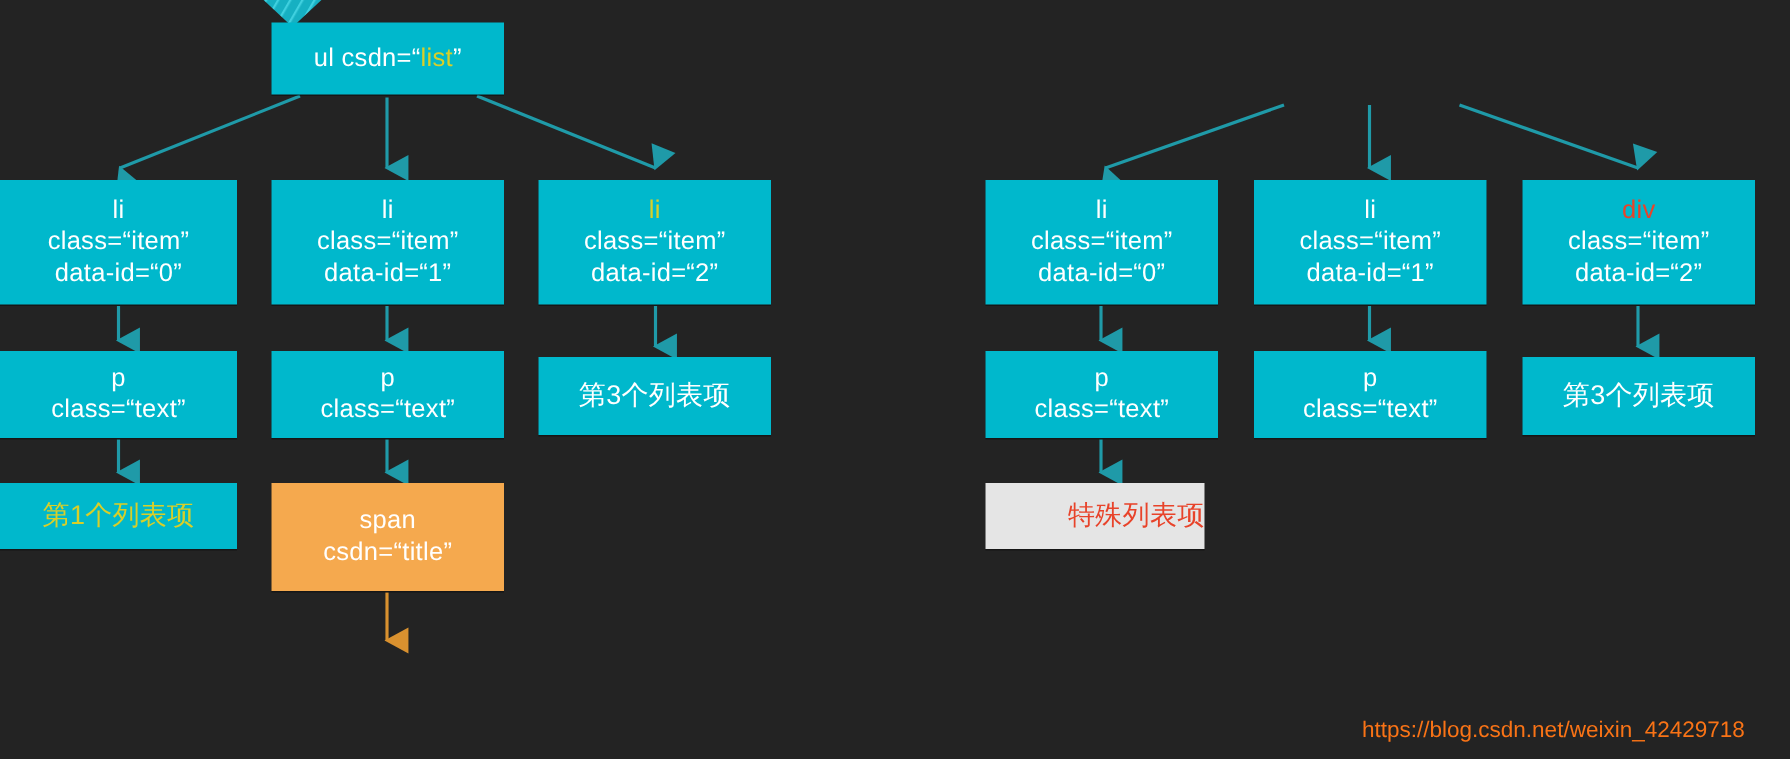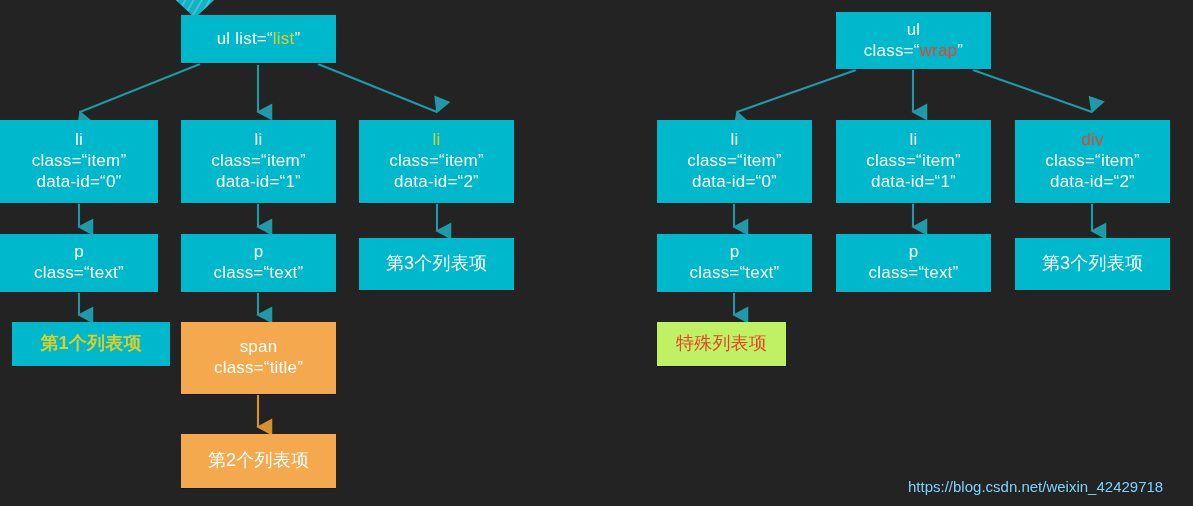--- a/index.html
+++ b/index.html
@@ -47,21 +47,21 @@
   .node .ln {
     display: block;
     white-space: nowrap;
   }
   .tok-yellow { color: #d8cf28; }
   .tok-red    { color: #e8432a; }
   .tok-white  { color: #ffffff; }
   .cn-text    { font-size: 18px; }
   .watermark {
     position: absolute;
-    color: #7dd3fc;
+    color: #f97316;
     font-size: 15px;
     white-space: nowrap;
     z-index: 6;
   }
   .clip-shape {
     position: absolute;
     z-index: 4;
   }
 </style>
 </head>
@@ -113,21 +113,21 @@
       <path d="M734,293 L734,315"></path>
     </g>
 
     <g stroke="#d9912f" stroke-width="2.1" fill="none" marker-end="url(#ah-o)">
 
       <path d="M258,395 L258,427"></path>
     </g>
   </svg>
 
   <div class="node" style="left: 181px; top: 15px; width: 155px; height: 48px; background: rgb(0, 184, 204);">
-      <span class="ln"><span class="tok-white">ul list=“</span><span class="tok-yellow" style="color: rgb(216, 207, 40); text-align: center;">list</span><span class="tok-white">”</span></span>
+      <span class="ln"><span class="tok-white">ul csdn=“</span><span class="tok-yellow" style="color: rgb(216, 207, 40); text-align: center;">list</span><span class="tok-white">”</span></span>
     </div>
 
   <div class="node" style="left: 0px; top: 120px; width: 158px; height: 83px; background: rgb(0, 184, 204);">
       <span class="ln"><span class="tok-white">li</span></span>
       <span class="ln"><span class="tok-white">class=“item”</span></span>
       <span class="ln"><span class="tok-white">data-id=“0”</span></span>
     </div>
   <div class="node" style="left: 181px; top: 120px; width: 155px; height: 83px; background: rgb(0, 184, 204);">
       <span class="ln"><span class="tok-white">li</span></span>
       <span class="ln"><span class="tok-white">class=“item”</span></span>
@@ -144,36 +144,29 @@
       <span class="ln"><span class="tok-white">class=“text”</span></span>
     </div>
   <div class="node" style="left: 181px; top: 234px; width: 155px; height: 58px; background: rgb(0, 184, 204);">
       <span class="ln"><span class="tok-white">p</span></span>
       <span class="ln"><span class="tok-white">class=“text”</span></span>
     </div>
   <div class="node" style="left: 359px; top: 238px; width: 155px; height: 52px; background: rgb(0, 184, 204);">
       <span class="ln"><span class="tok-white cn-text">第3个列表项</span></span>
     </div>
 
-  <div class="node" style="left: 12px; top: 322px; width: 158px; height: 44px; background: rgb(0, 184, 204); font-weight: bold;">
+  <div class="node" style="left: 0px; top: 322px; width: 158px; height: 44px; background: rgb(0, 184, 204);">
       <span class="ln"><span class="tok-yellow cn-text" style="color: rgb(216, 207, 40);">第1个列表项</span></span>
     </div>
   <div class="node orange" style="left: 181px; top: 322px; width: 155px; height: 72px; background: rgb(245, 169, 78); text-align: right;">
       <span class="ln"><span class="tok-white">span</span></span>
-      <span class="ln"><span class="tok-white">class=“title”</span></span>
-    </div>
-
-  <div class="node orange" style="left: 181px; top: 434px; width: 155px; height: 54px; background: rgb(245, 169, 78);">
-      <span class="ln"><span class="tok-white cn-text">第2个列表项</span></span>
-    </div>
-
-  <div class="node" style="left: 836px; top: 12px; width: 155px; height: 57px; background: rgb(0, 184, 204);">
-      <span class="ln"><span class="tok-white">ul</span></span>
-      <span class="ln"><span class="tok-white">class=“</span><span class="tok-red" style="color: rgb(232, 67, 42);">wrap</span><span class="tok-white">”</span></span>
-    </div>
+      <span class="ln"><span class="tok-white">csdn=“title”</span></span>
+    </div>
+
+
 
   <div class="node" style="left: 657px; top: 120px; width: 155px; height: 83px; background: rgb(0, 184, 204);">
       <span class="ln"><span class="tok-white">li</span></span>
       <span class="ln"><span class="tok-white">class=“item”</span></span>
       <span class="ln"><span class="tok-white">data-id=“0”</span></span>
     </div>
   <div class="node" style="left: 836px; top: 120px; width: 155px; height: 83px; background: rgb(0, 184, 204);">
       <span class="ln"><span class="tok-white">li</span></span>
       <span class="ln"><span class="tok-white">class=“item”</span></span>
       <span class="ln"><span class="tok-white">data-id=“1”</span></span>
@@ -189,19 +182,19 @@
       <span class="ln"><span class="tok-white">class=“text”</span></span>
     </div>
   <div class="node" style="left: 836px; top: 234px; width: 155px; height: 58px; background: rgb(0, 184, 204);">
       <span class="ln"><span class="tok-white">p</span></span>
       <span class="ln"><span class="tok-white">class=“text”</span></span>
     </div>
   <div class="node" style="left: 1015px; top: 238px; width: 155px; height: 52px; background: rgb(0, 184, 204);">
       <span class="ln"><span class="tok-white cn-text">第3个列表项</span></span>
     </div>
 
-  <div class="node" style="left: 657px; top: 322px; width: 129px; height: 44px; background: #bef264;">
+  <div class="node" style="left: 657px; top: 322px; width: 146px; height: 44px; background: #e5e5e5; align-items: flex-end;">
       <span class="ln"><span class="tok-red cn-text" style="color: rgb(232, 67, 42);">特殊列表项</span></span>
     </div>
 
   <div class="watermark" style="left: 908px; top: 478px;">https://blog.csdn.net/weixin_42429718</div>
 
 </div>
 
 </body></html>

